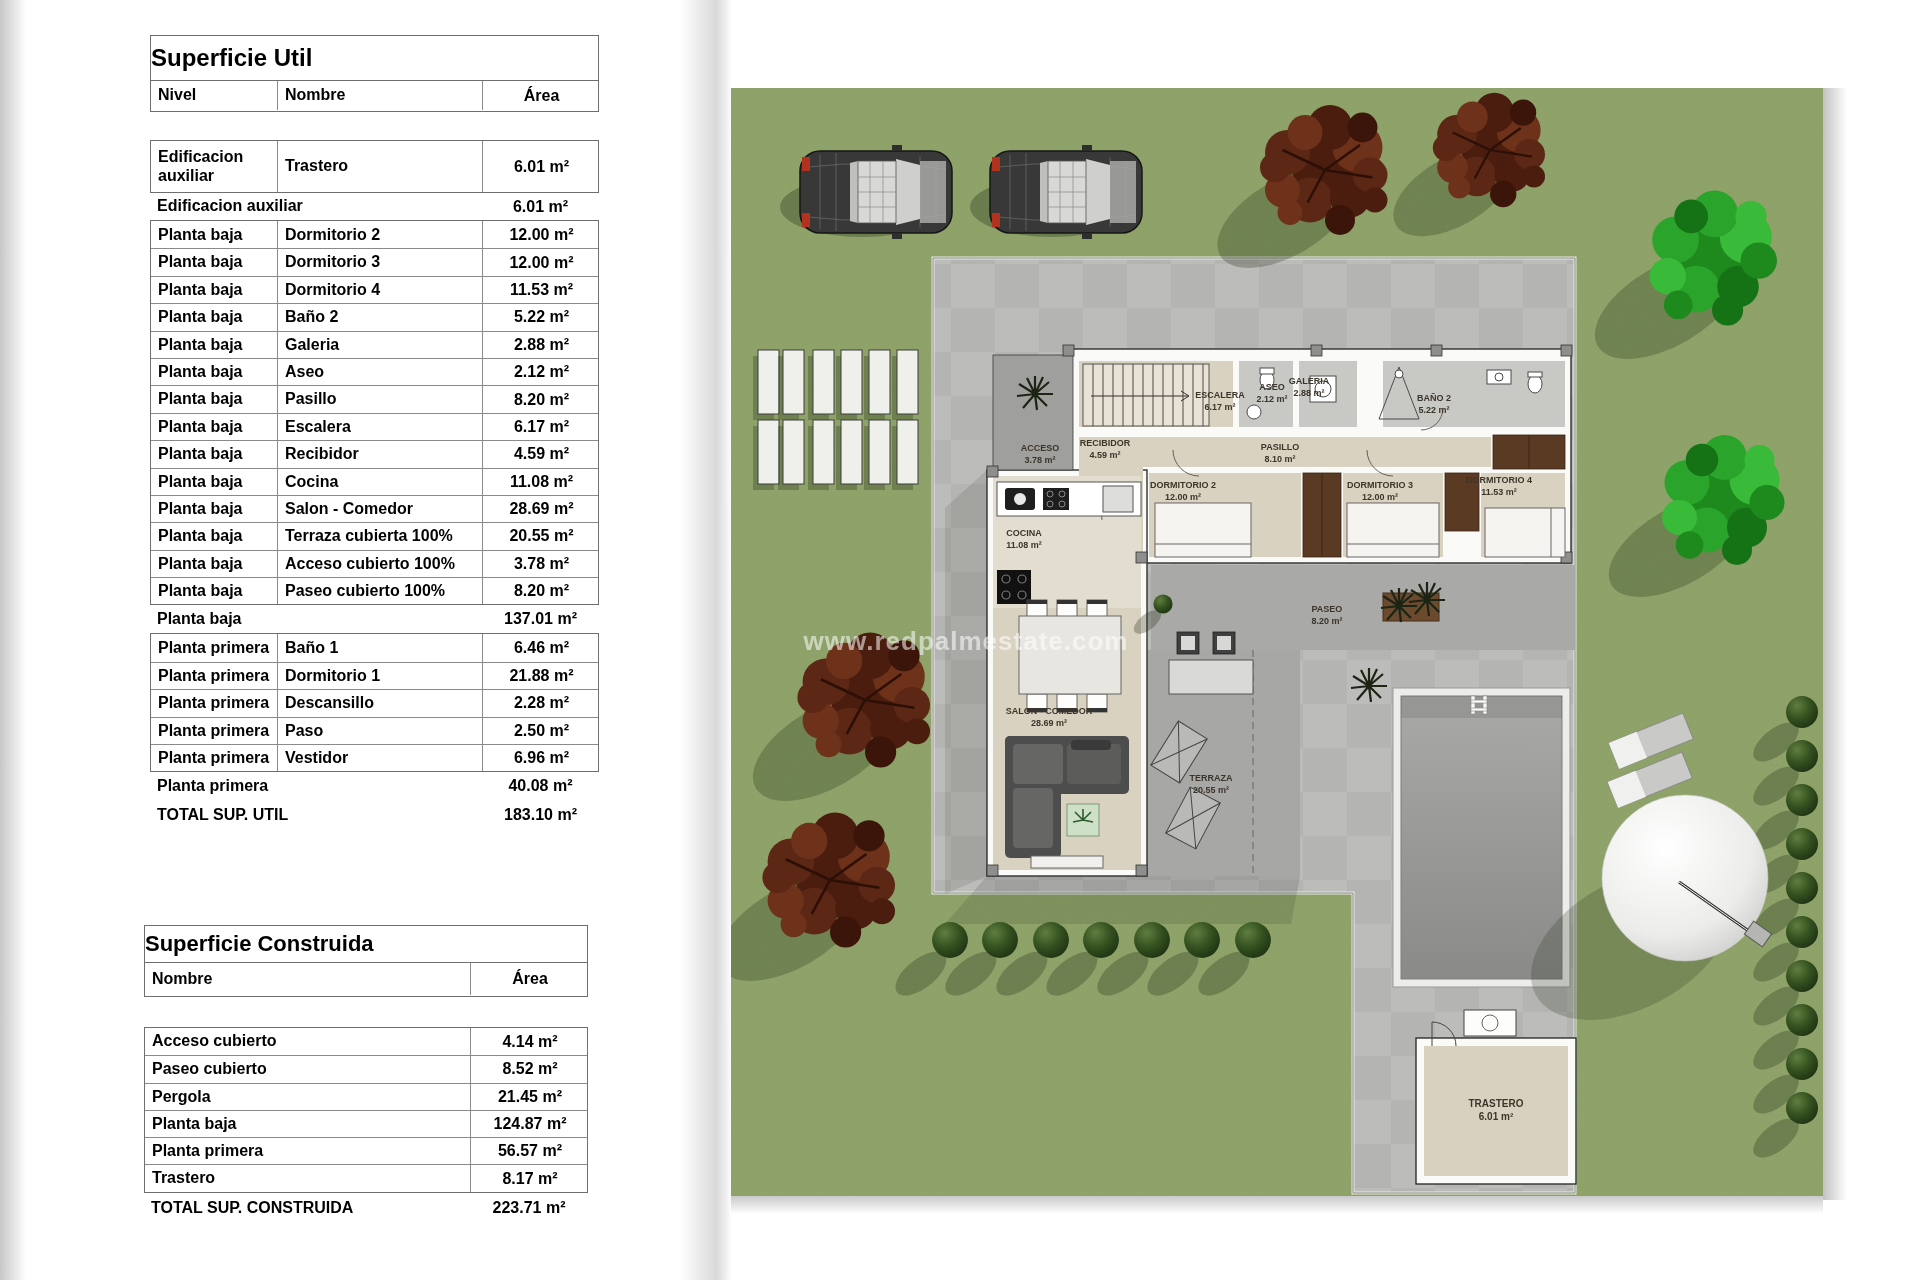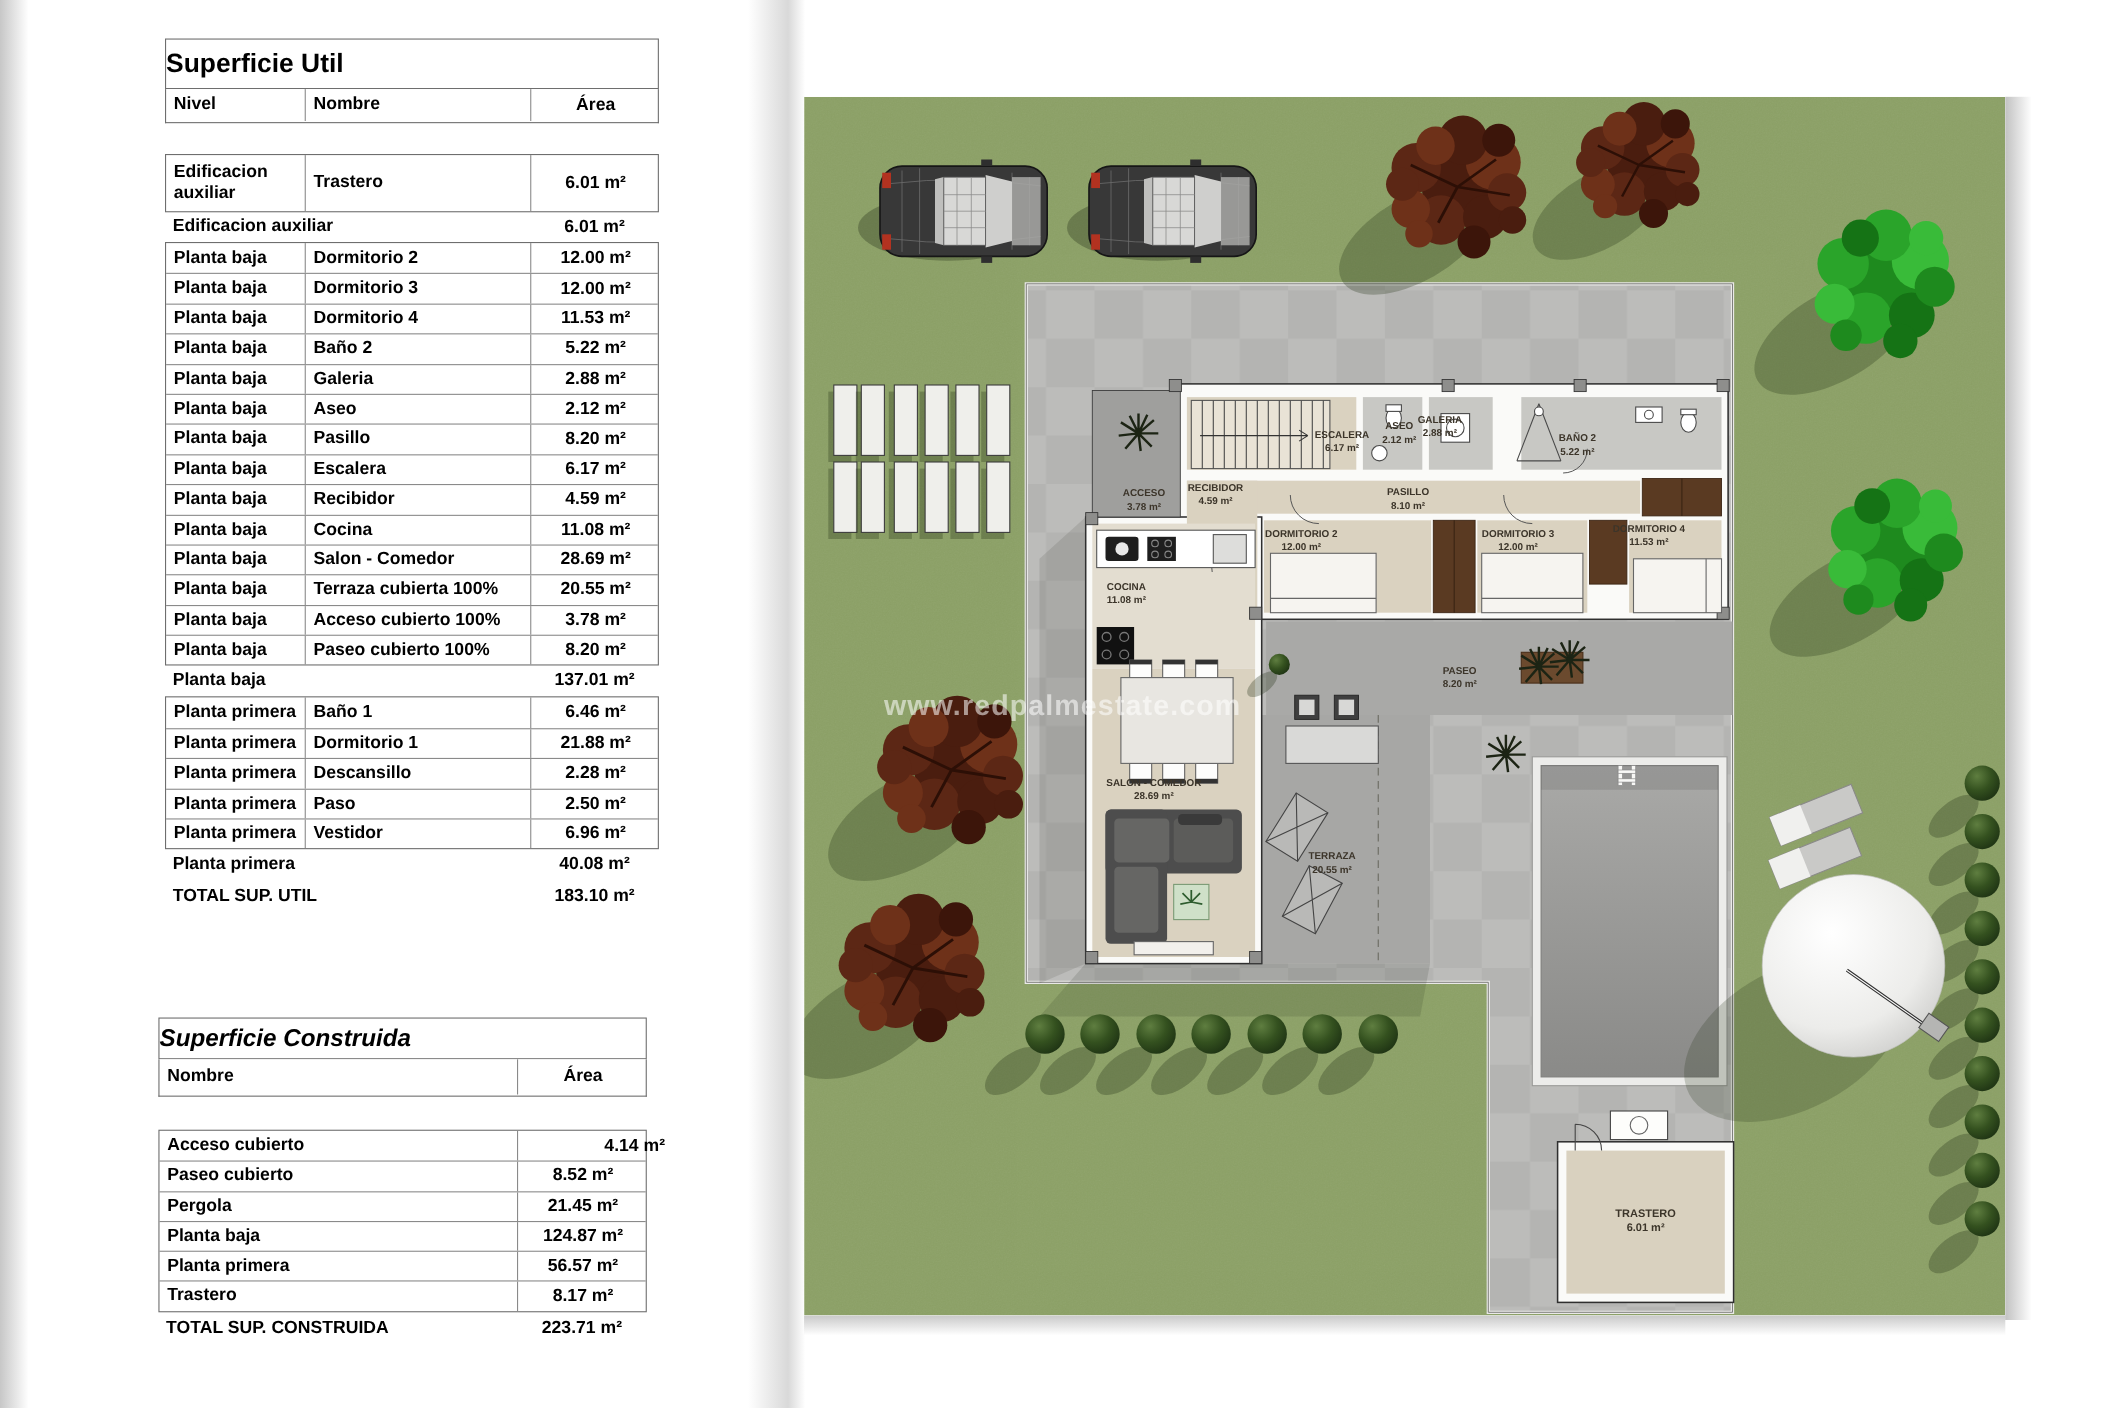--- a/index.html
+++ b/index.html
@@ -24,21 +24,21 @@
   .t1 .trow{grid-template-columns:127px 205px 117px;}
   .t2 .trow{grid-template-columns:326px 118px;}
   .trow > div{height:100%;display:flex;align-items:center;box-sizing:border-box;}
   .trow > div.vr{border-right:1px solid #8a8a8a;}
   .cell{padding-left:7px;line-height:1.15;}
   .acell{justify-content:center;text-align:center;}
   .srow{display:grid;align-items:center;box-sizing:border-box;}
   .t1 .srow{grid-template-columns:332px 117px;}
   .t2 .srow{grid-template-columns:326px 118px;}
   .fs-title{font-size:24px;}
-  .fs-title2{font-size:22px;font-style:italic;}
+  .fs-title2{font-size:22px;}
   .fs-row{font-size:16px;}
 
   
   .plan{position:absolute;left:731px;top:88px;width:1092px;height:1108px;overflow:hidden;}
   .plan svg{position:absolute;left:0;top:0;}
   .watermark{position:absolute;left:60px;top:538px;width:350px;text-align:center;
       font-size:26px;font-weight:700;letter-spacing:1px;color:rgba(255,255,255,.55);
       white-space:nowrap;z-index:5;}
   .rlbl{position:absolute;transform:translate(-50%,-50%);text-align:center;z-index:4;
       font-size:9px;font-weight:700;color:#3c352a;line-height:1.3;white-space:nowrap;}
@@ -196,21 +196,21 @@
     <span>Superficie Construida</span>
   </div>
   <div class="tbox fs-row" style="height:34px;border-top:none;">
     <div class="trow" style="height:32px;">
       <div class="cell vr">Nombre</div>
       <div class="acell">Área</div>
     </div>
   </div>
   <div style="height:30px;"></div>
   <div class="tbox fs-row">
-    <div class="trow" style="height:27.3px;gap:47px;">
+    <div class="trow" style="height:27.3px;">
         <div class="cell vr">Acceso cubierto</div>
         <div class="acell">4.14 m²</div>
       </div>
     <div class="trow" style="height:27.3px;">
         <div class="cell vr">Paseo cubierto</div>
         <div class="acell">8.52 m²</div>
       </div>
     <div class="trow" style="height:27.3px;">
         <div class="cell vr">Pergola</div>
         <div class="acell">21.45 m²</div>

